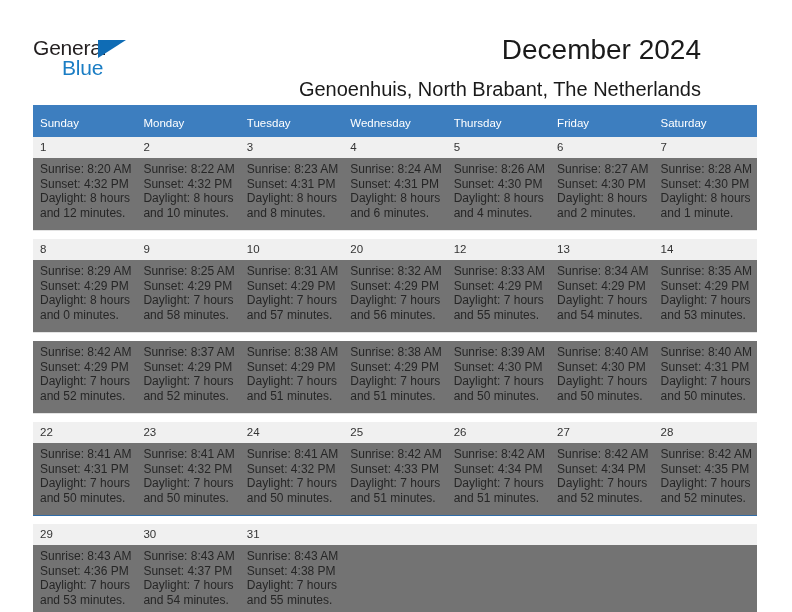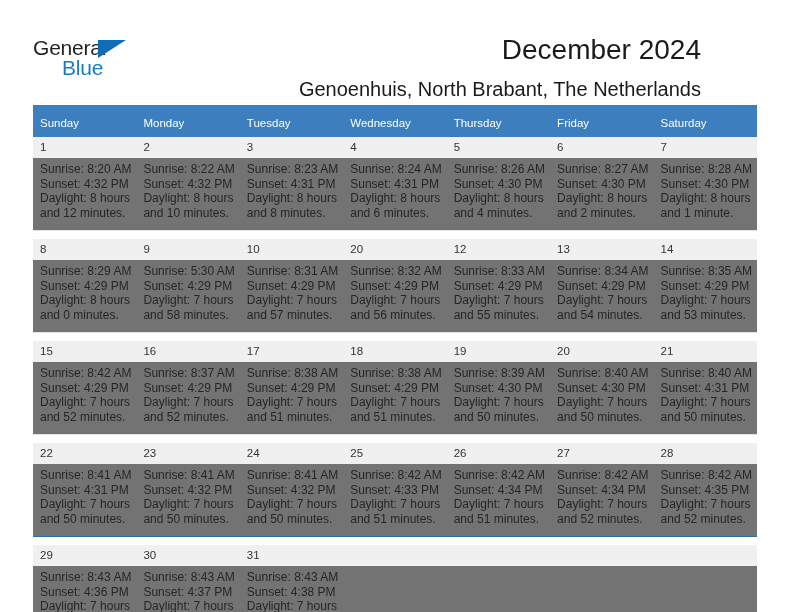--- a/index.html
+++ b/index.html
@@ -248,21 +248,21 @@
           <td class="daynum">14</td>
         </tr>
         <tr>
           <td class="info">
             <span class="ln">Sunrise: 8:29 AM</span>
             <span class="ln">Sunset: 4:29 PM</span>
             <span class="ln">Daylight: 8 hours</span>
             <span class="ln">and 0 minutes.</span>
           </td>
           <td class="info">
-            <span class="ln">Sunrise: 5:30 AM</span>
+            <span class="ln">Sunrise: 8:25 AM</span>
             <span class="ln">Sunset: 4:29 PM</span>
             <span class="ln">Daylight: 7 hours</span>
             <span class="ln">and 58 minutes.</span>
           </td>
           <td class="info">
             <span class="ln">Sunrise: 8:31 AM</span>
             <span class="ln">Sunset: 4:29 PM</span>
             <span class="ln">Daylight: 7 hours</span>
             <span class="ln">and 57 minutes.</span>
           </td>
@@ -289,29 +289,20 @@
             <span class="ln">Sunset: 4:29 PM</span>
             <span class="ln">Daylight: 7 hours</span>
             <span class="ln">and 53 minutes.</span>
           </td>
         </tr>
 
         <tr class="week-sep">
           <td colspan="7"></td>
         </tr>
 
-        <tr>
-          <td class="daynum">15</td>
-          <td class="daynum">16</td>
-          <td class="daynum">17</td>
-          <td class="daynum">18</td>
-          <td class="daynum">19</td>
-          <td class="daynum">20</td>
-          <td class="daynum">21</td>
-        </tr>
         <tr>
           <td class="info">
             <span class="ln">Sunrise: 8:42 AM</span>
             <span class="ln">Sunset: 4:29 PM</span>
             <span class="ln">Daylight: 7 hours</span>
             <span class="ln">and 52 minutes.</span>
           </td>
           <td class="info">
             <span class="ln">Sunrise: 8:37 AM</span>
             <span class="ln">Sunset: 4:29 PM</span>

